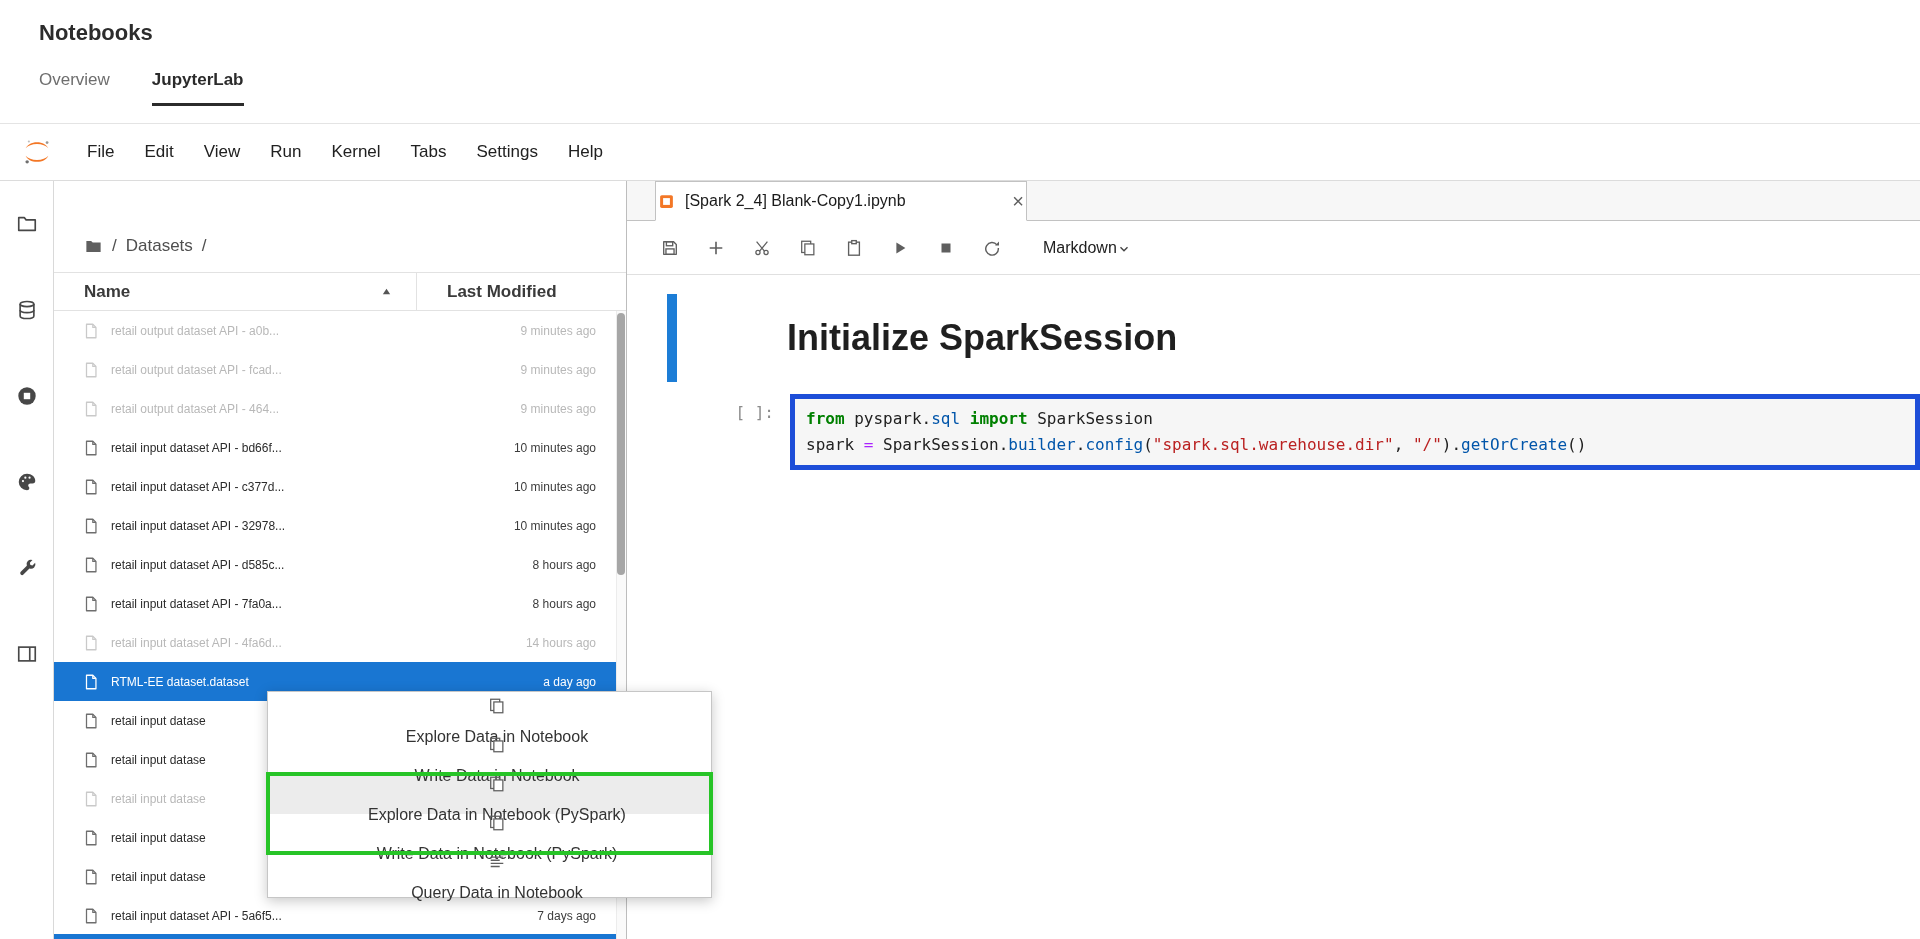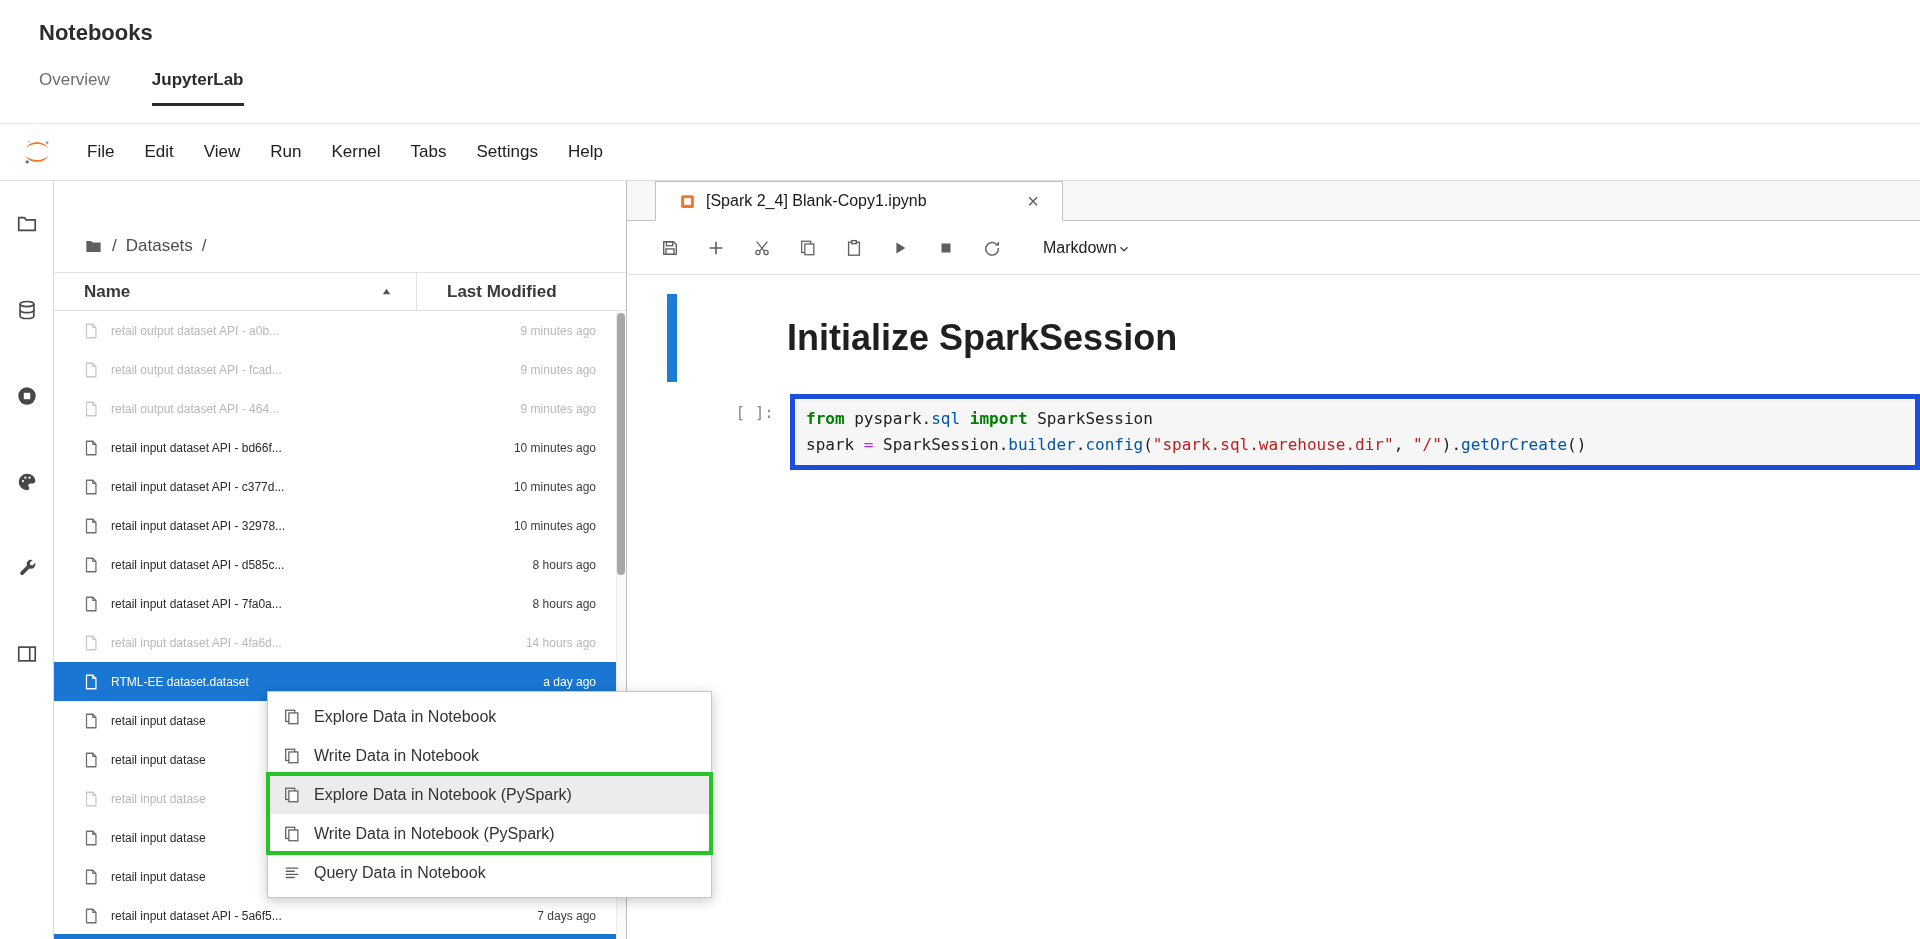--- a/index.html
+++ b/index.html
@@ -45,21 +45,21 @@
   .frow.selected, .frow.selected .fmod { color:#ffffff; }
   .frow.selected .icon { color:#fff; }
 
   .scroll-track { position:absolute; top:130px; right:0; bottom:0; width:10px; background:#fafafa; border-left:1px solid #ececec; }
   .scroll-thumb { position:absolute; top:2px; right:1px; width:8px; height:262px; background:#a6a6a6; border-radius:4px; cursor:pointer; }
   .partial-row { position:absolute; left:0; right:10px; bottom:0; height:5px; }
 
   
   .notebook { flex:1; min-width:0; display:flex; flex-direction:column; background:#fff; }
   .tabbar { height:40px; background:#f7f7f7; border-bottom:1px solid #c2c2c2; display:flex; align-items:stretch; padding-left:28px; }
-  .ntab { width:408px; background:#fff; border:1px solid #c2c2c2; border-bottom:1px solid #fff; margin-bottom:-1px; display:flex; align-items:center; gap:10px; padding:0 23px; font-size:16px; color:#1a1a1a; cursor:pointer; }
+  .ntab { width:372px; background:#fff; border:1px solid #c2c2c2; border-bottom:1px solid #fff; margin-bottom:-1px; display:flex; align-items:center; gap:10px; padding:0 2px; font-size:16px; color:#1a1a1a; cursor:pointer; }
   .ntab .icon { display:flex; }
   .ntab-title { white-space:nowrap; overflow:hidden; }
   .ntab-close { margin-left:auto; color:#5f5f5f; font-size:20px; line-height:1; cursor:pointer; }
 
   .toolbar { height:54px; border-bottom:1px solid #e0e0e0; display:flex; align-items:center; padding-left:20px; }
   .tb-btn { width:46px; height:40px; display:flex; align-items:center; justify-content:center; color:#5f5f5f; cursor:pointer; }
   .tb-select { margin-left:28px; display:flex; align-items:center; gap:0; font-size:16px; color:#212121; cursor:pointer; }
   .tb-caret { display:flex; color:#444; margin-top:2px; }
 
   .nbcontent { flex:1; position:relative; background:#fff; }
@@ -71,21 +71,21 @@
   .prompt { width:157px; flex:0 0 auto; text-align:right; padding:9px 10px 0 0; font-family:"DejaVu Sans Mono", monospace; font-size:16px; color:#8c8c8c; }
   .codebox { flex:1; margin-left:6px; background:#f6f6f6; border:5px solid #1d4ed8; padding:7px 11px; font-family:"DejaVu Sans Mono", monospace; font-size:16px; line-height:26px; color:#212121; cursor:text; }
   .tok-kw { color:#008000; font-weight:bold; }
   .tok-prop { color:#0055aa; }
   .tok-op { color:#aa22ff; }
   .tok-str { color:#ba2121; }
   .tok-pl { color:#212121; }
 
   
   .ctxmenu { position:absolute; left:267px; top:691px; width:445px; background:#fff; border:1px solid #c6c6c6; box-shadow:0 3px 12px rgba(0,0,0,.22); padding:5px 0; z-index:10; }
-  .cm-item { height:39px; display:flex; align-items:center; gap:13px; padding-left:15px; font-size:16px; color:#333; cursor:pointer; }
+  .cm-item { height:39px; display:flex; align-items:center; gap:13px; padding-left:15px; font-size:16px; color:#333; cursor:pointer;flex-direction:column; }
   .cm-item .icon { color:#5f5f5f; display:flex; }
   .cm-item.hover { background:#ececec; }
   .green-box { position:absolute; left:-2px; right:-2px; top:80px; height:83px; border:4px solid #27c427; pointer-events:none; z-index:11; }
 
   .icon svg { display:block; }
 </style>
 </head>
 <body>
 
 <div class="app">

